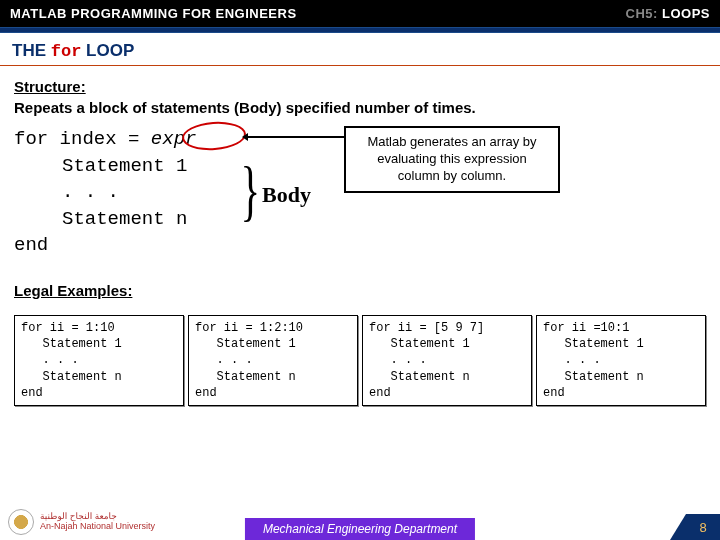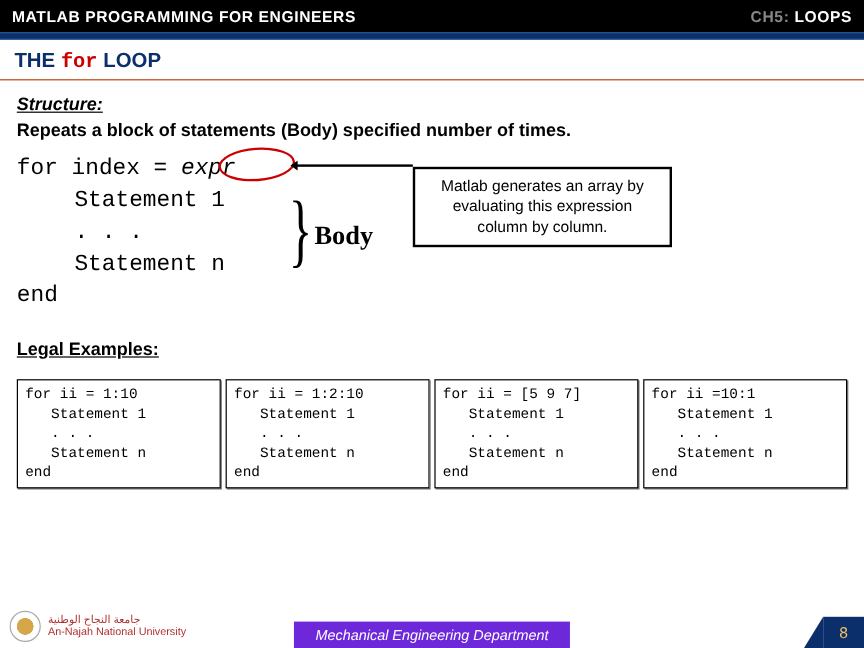--- a/index.html
+++ b/index.html
@@ -6,31 +6,31 @@
   body { width: 720px; height: 540px; font-family: Arial, sans-serif; background: #fff; position: relative; overflow: hidden; }
   .header { background: #000; color: #fff; display: flex; justify-content: space-between; align-items: center; padding: 6px 10px; font-size: 13px; font-weight: bold; letter-spacing: 0.5px; gap: 20px; }
   .chapter { color: #fff; }
   .chapter .ch { color: #888; }
   .subheader { background: #0a2f6b; height: 6px; border-top: 1px solid #1a4a8a; border-bottom: 1px solid #1a4a8a; }
   .title { padding: 8px 12px 4px; font-size: 17px; font-weight: bold; border-bottom: 1px solid #c2410c; }
   .title .the { color: #0a2f6b; }
   .title .for { color: #c00; font-family: 'Courier New', monospace; }
   .title .loop { color: #0a2f6b; }
   .content { padding: 12px 14px 0; }
-  .structure-label { font-weight: bold; text-decoration: underline; font-size: 15px; font-style: italic; }
+  .structure-label { font-weight: bold; text-decoration: underline; font-size: 15px; }
   .structure-desc { font-weight: bold; font-size: 15px; margin-top: 4px; }
   .code-block { margin-top: 10px; position: relative; height: 150px; }
   .code-lines { font-family: 'Courier New', monospace; font-size: 19px; line-height: 1.4; position: absolute; left: 0; top: 0; }
   .code-indent { padding-left: 48px; display: block; }
   .expr-circle { position: absolute; left: 168px; top: -4px; width: 64px; height: 28px; border: 2px solid #c00; border-radius: 50%; transform: rotate(-4deg); }
   .arrow-line { position: absolute; left: 230px; top: 10px; width: 100px; height: 2px; background: #000; }
   .arrow-line::after { content: ''; position: absolute; left: -6px; top: -3px; border: 4px solid transparent; border-right: 6px solid #000; }
   .brace { position: absolute; left: 220px; top: 30px; font-size: 68px; font-family: serif; line-height: 1; transform: scaleX(0.6); }
   .body-label { position: absolute; left: 248px; top: 56px; font-family: 'Times New Roman', serif; font-size: 22px; font-weight: bold; }
-  .callout { position: absolute; left: 330px; top: 0px; width: 216px; border: 2px solid #000; padding: 6px 8px; font-size: 13px; text-align: center; line-height: 1.3; margin-top: 12px; }
+  .callout { position: absolute; left: 330px; top: 0px; width: 216px; border: 2px solid #000; padding: 6px 8px; font-size: 13px; text-align: center; line-height: 1.3; }
   .legal-label { font-weight: bold; text-decoration: underline; font-size: 15px; margin-top: 6px; }
   .examples { display: flex; gap: 4px; margin-top: 16px; }
   .ex { border: 1px solid #000; padding: 4px 6px; font-family: 'Courier New', monospace; font-size: 12px; line-height: 1.35; flex: 1; white-space: pre; box-shadow: 1px 1px 0 #888; }
   .footer { position: absolute; bottom: 0; left: 0; right: 0; height: 36px; display: flex; align-items: center; }
   .footer-left { display: flex; align-items: center; gap: 6px; padding-left: 8px; }
   .uni-logo { width: 26px; height: 26px; background: radial-gradient(circle, #d4a84a 40%, #fff 42%); border: 1px solid #aaa; border-radius: 50%; }
   .uni-text { font-size: 9px; color: #b03030; line-height: 1.1; }
   .footer-center { position: absolute; left: 50%; transform: translateX(-50%); bottom: 0; background: #6d28d9; color: #fff; font-size: 12px; font-style: italic; padding: 4px 18px; }
   .footer-right { position: absolute; right: 0; bottom: 0; width: 34px; height: 26px; background: #0a2f6b; color: #f5c060; display: flex; align-items: center; justify-content: center; font-size: 13px; }
   .footer-right::before { content: ''; position: absolute; left: -16px; top: 0; border-bottom: 26px solid #0a2f6b; border-left: 16px solid transparent; }

